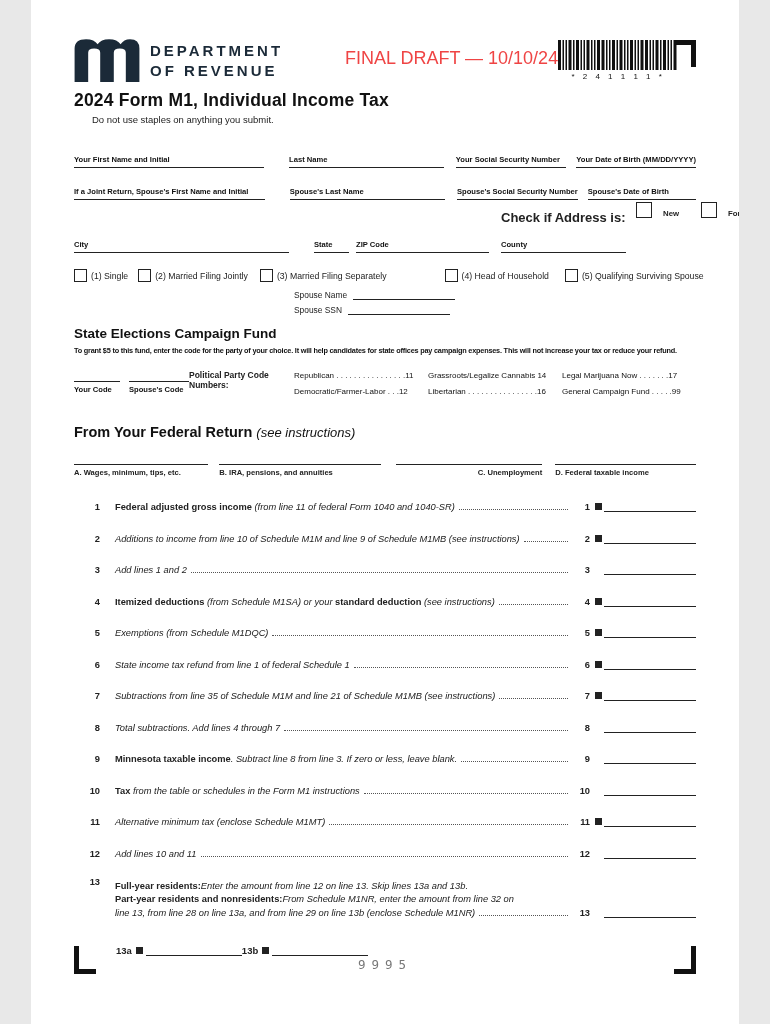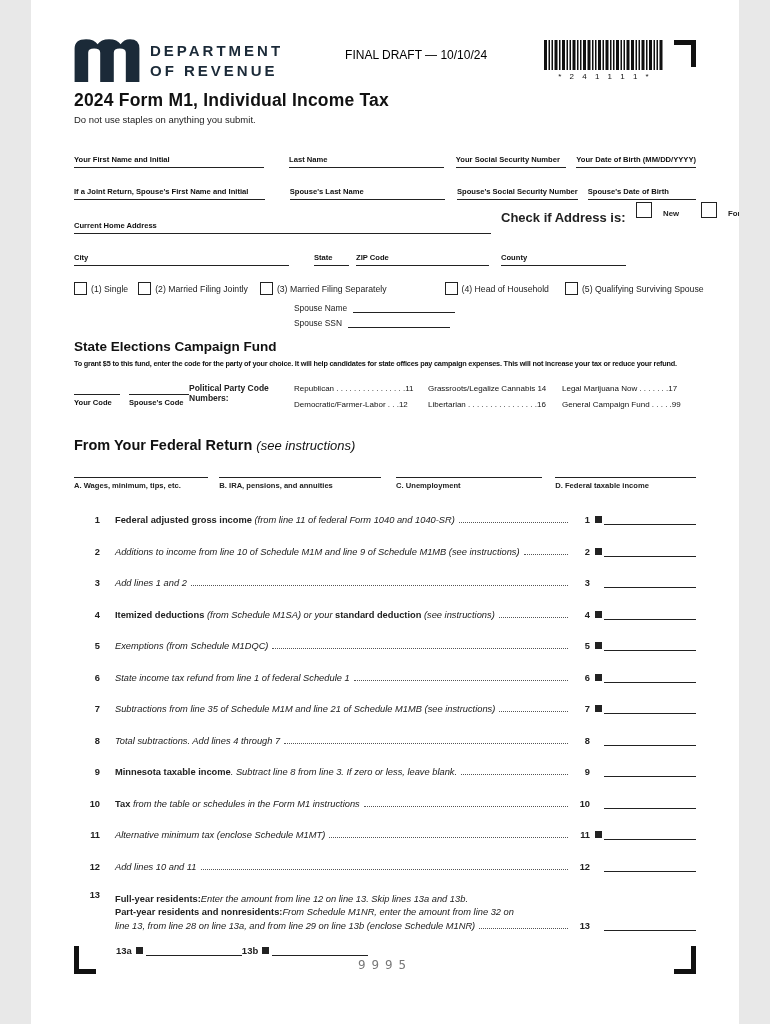--- a/index.html
+++ b/index.html
@@ -9,27 +9,27 @@
     position:relative; overflow:hidden;
     font-family:"Liberation Sans", sans-serif; color:#222;
   }
   .content { padding:36px 43px 0 43px; }
 
   
   .topbar { display:flex; align-items:flex-start; }
   .brand { display:flex; align-items:flex-start; gap:10px; }
   .logo-m { width:66px; height:46px; }
   .dept { font-weight:bold; font-size:15px; letter-spacing:3px; color:#1b2a38; line-height:1.3; padding-top:5px; }
-  .draft { font-size:12px; margin:12px 0 0 62px; color:#000000; white-space:nowrap; }
+  .draft { font-size:18px; margin:12px 0 0 62px; color:#ef4444; white-space:nowrap; }
   .barcode-wrap { margin-left:auto; margin-right:30px; width:122px; text-align:center; padding-top:4px; }
   .barcode { display:block; }
   .barcode-text { font-size:8px; letter-spacing:3px; margin-top:2px; color:#111; white-space:nowrap; }
 
   h1 { font-size:17.5px; font-weight:bold; color:#111; margin-top:8px; letter-spacing:0.2px; }
-  .subtitle { font-size:9.5px; margin-top:3px; color:#222; }
+  .subtitle { font-size:9.5px; margin-top:3px; color:#222;margin-left:18px; }
 
   
   .corner { position:absolute; }
   .corner.tr { top:40px; right:43px; width:22px; height:27px; border-top:5px solid #111; border-right:5px solid #111; }
   .corner.bl { top:946px; left:43px; width:22px; height:28px; border-left:5px solid #111; border-bottom:5px solid #111; }
   .corner.br { top:946px; right:43px; width:22px; height:28px; border-right:5px solid #111; border-bottom:5px solid #111; }
 
   
   .id-row { display:flex; margin-top:19px; }
   .id-row.first { margin-top:30px; }
@@ -73,21 +73,21 @@
 
   
   .fed-heading { margin-top:24px; font-size:14.5px; }
   .fed-note { font-weight:normal; font-style:italic; font-size:13px; }
   .fed-cols { display:flex; margin-top:24px; }
   .fed-col { display:flex; flex-direction:column; }
   .fed-col-line { border-top:1px solid #222; margin-bottom:3px; }
   .fed-col-label { font-size:7.6px; font-weight:bold; white-space:nowrap; }
   .fed-col.cA { width:147px; }
   .fed-col.cB { width:177px; margin-left:11px; }
-  .fed-col.cC { width:160px; margin-left:15px; }
+  .fed-col.cC { width:160px; margin-left:15px;text-align:right; }
   .fed-col.cD { width:154px; margin-left:13px; }
 
   
   .lines { margin-top:22px; }
   .form-line { display:flex; align-items:flex-end; height:13px; margin-bottom:18.5px; font-size:9.3px; }
   .form-line.multi { height:auto; align-items:flex-start; margin-bottom:4px; }
   .ln-no { width:26px; text-align:right; font-weight:bold; margin-right:15px; flex:none; }
   .ln-text { white-space:nowrap; }
   .seg-b { font-weight:bold; }
   .seg-i { font-style:italic; }
@@ -208,24 +208,20 @@
         <span class="flabel">Spouse's Social Security Number</span>
         <span class="fline"></span>
       </div>
       <div class="field" style="width:122px;margin-left:10px">
         <span class="flabel">Spouse's Date of Birth</span>
         <span class="fline"></span>
       </div>
     </div>
 
     <div class="id-row row3">
-      <div class="field" style="width:417px">
-        <span class="flabel">Current Home Address</span>
-        <span class="fline"></span>
-      </div>
       <div class="addr-check-row">
         <span class="check-label">Check if Address is:</span>
       </div>
       <div class="addr-boxes">
         <span class="checkbox lg"></span>
         <span class="cb-label">New</span>
         <span class="checkbox lg gap22"></span>
         <span class="cb-label">Foreign</span>
       </div>
     </div>

